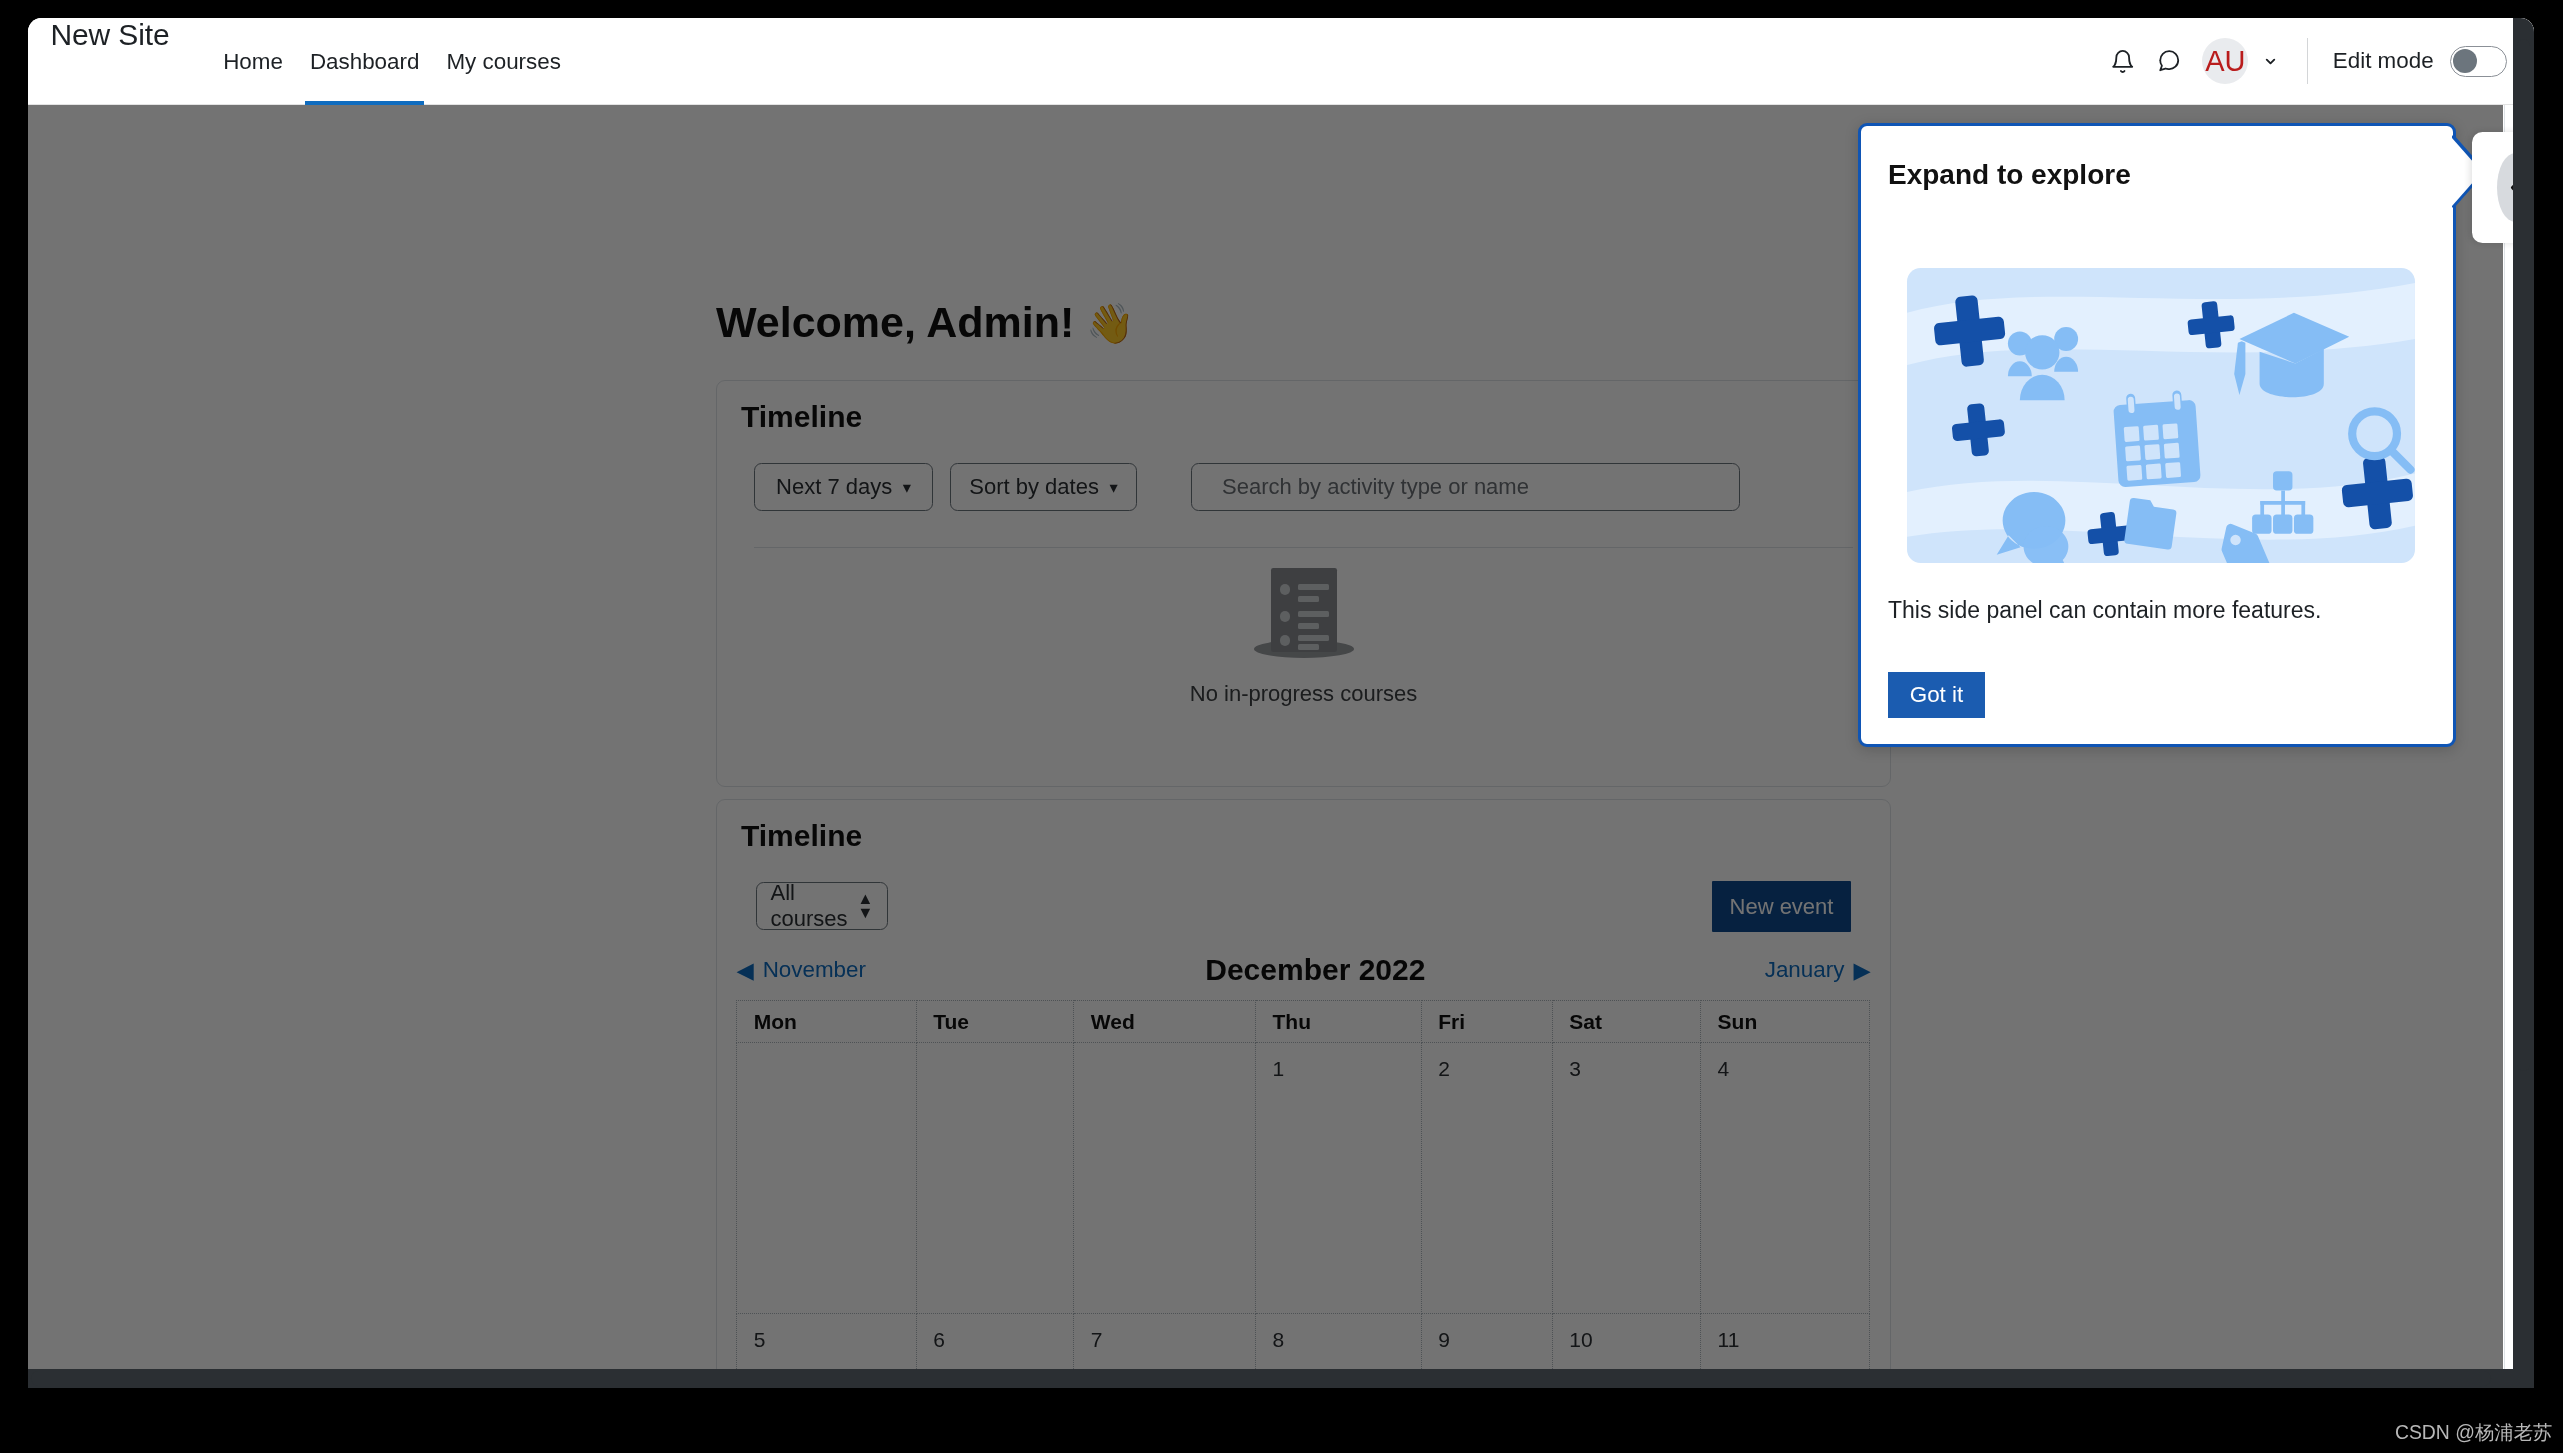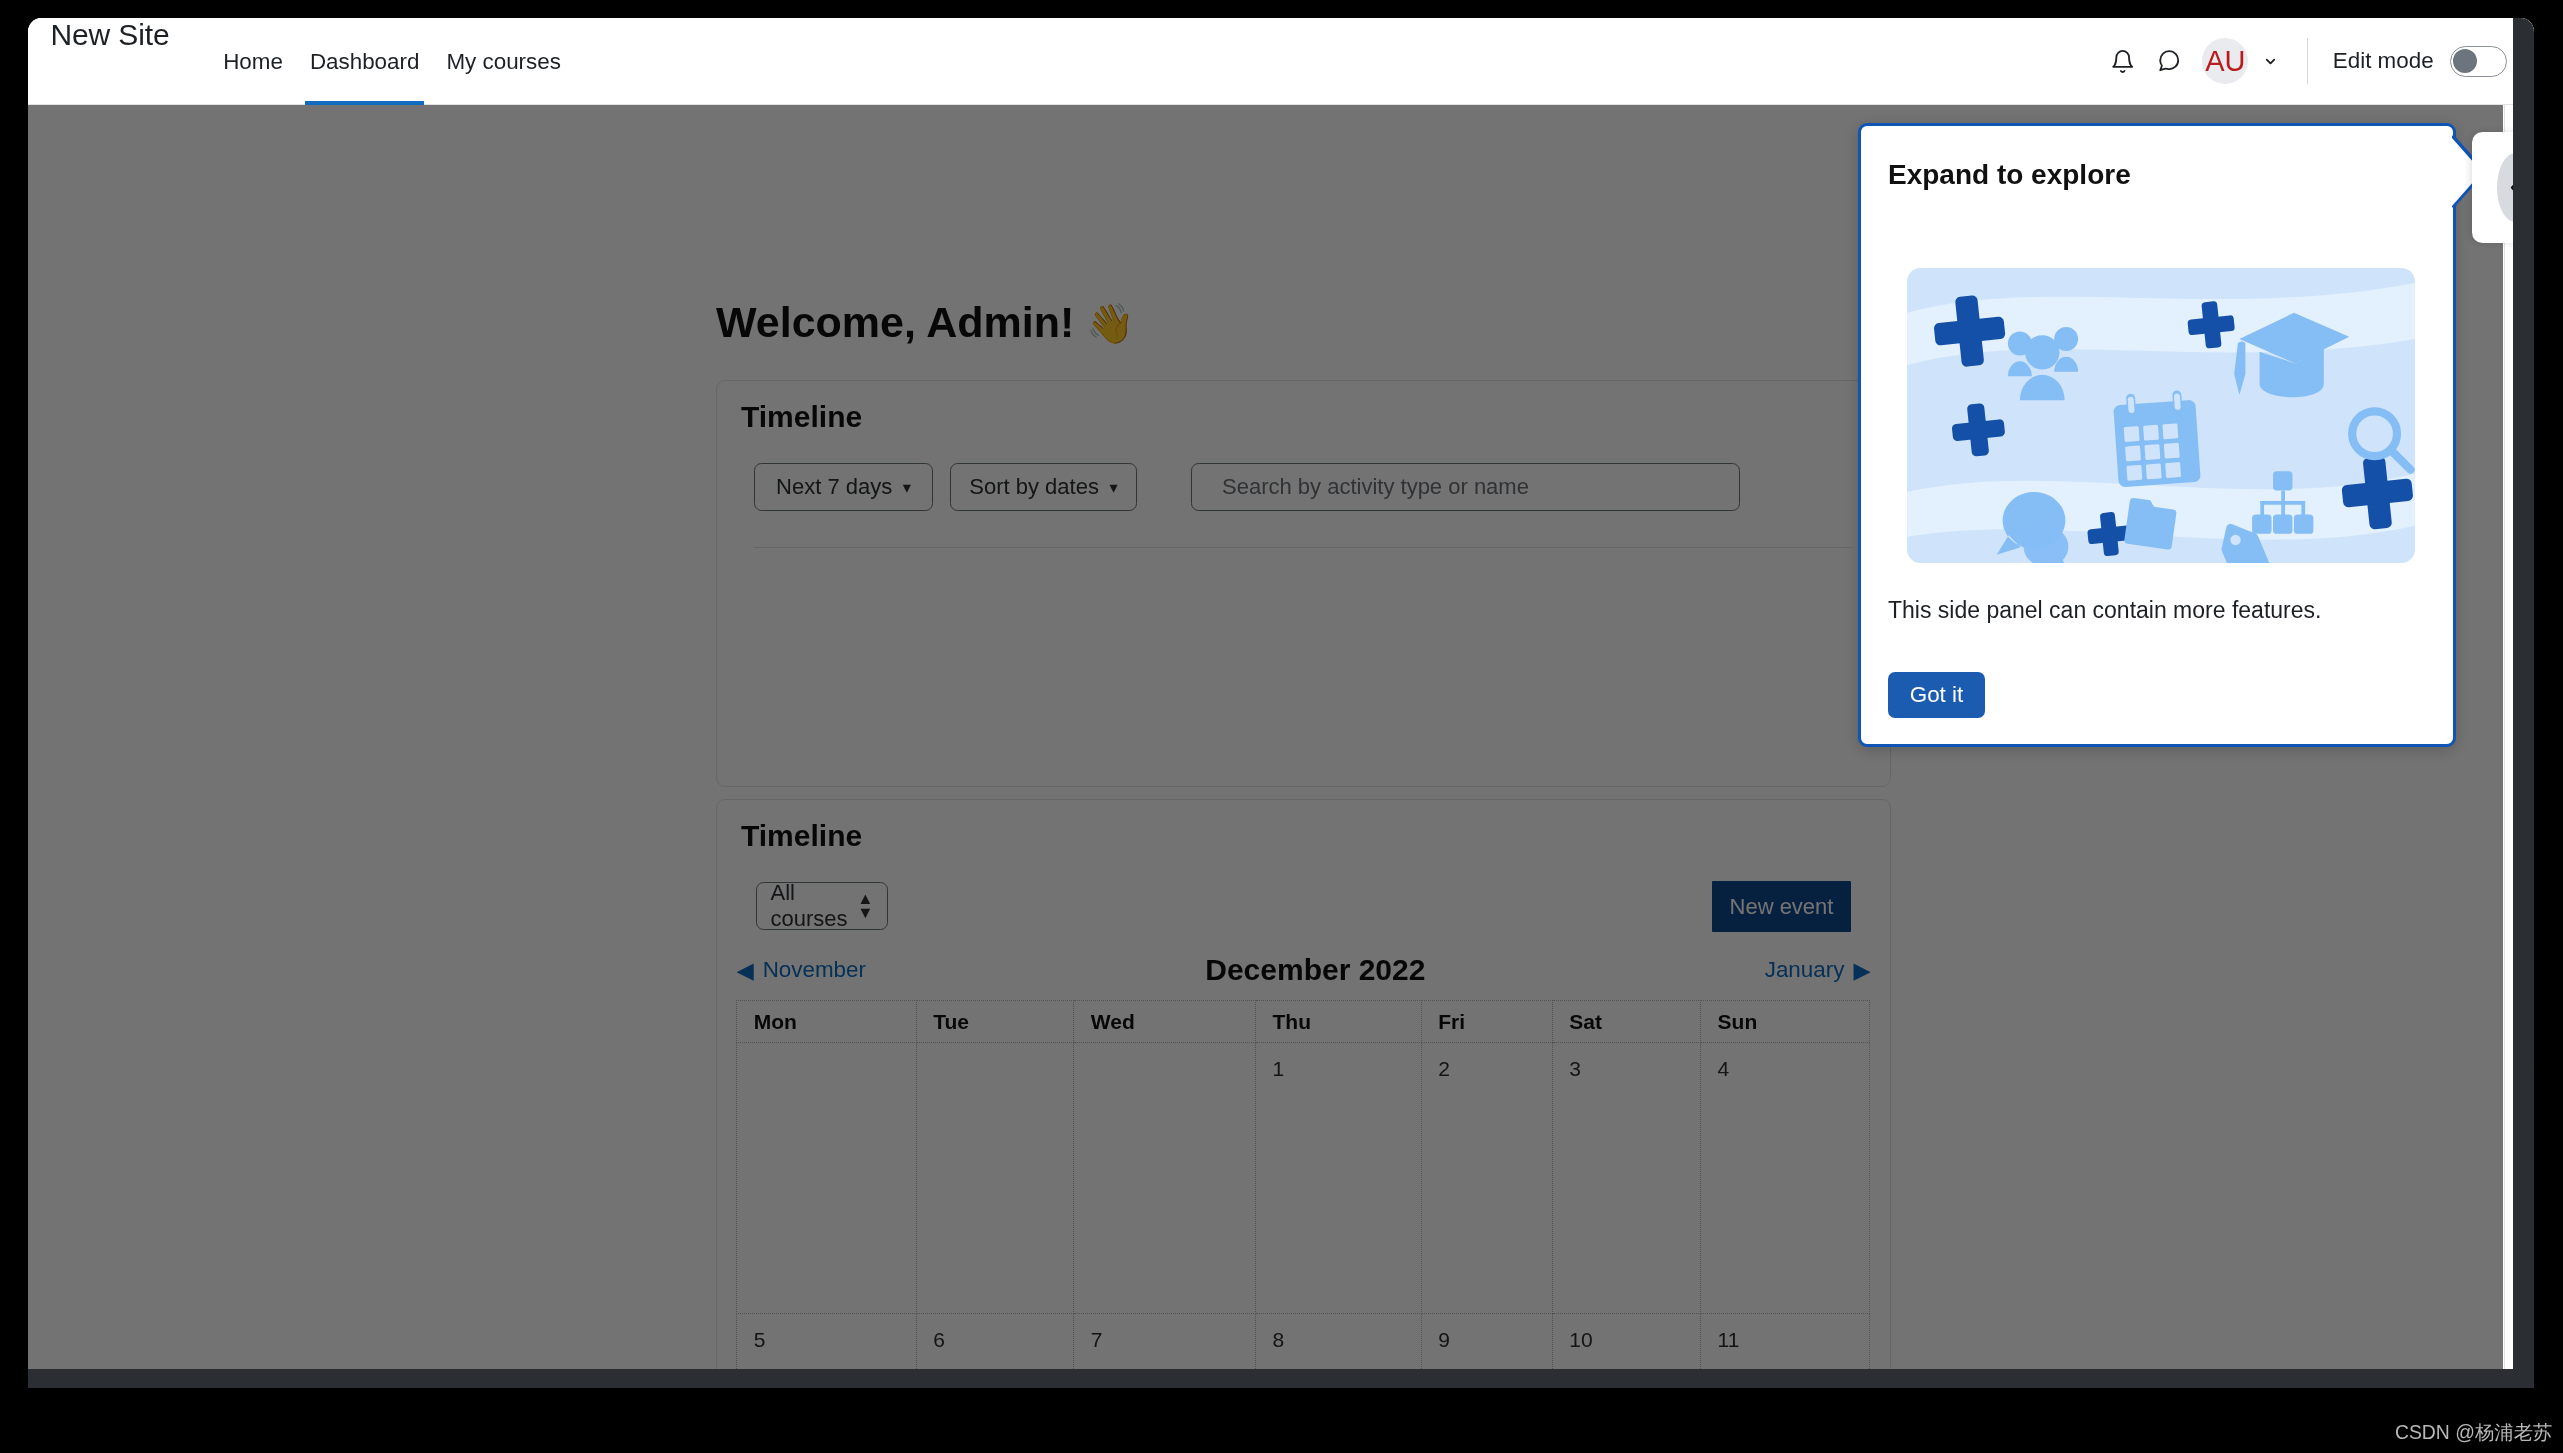--- a/index.html
+++ b/index.html
@@ -233,21 +233,21 @@
     background: #cfe4fb;
     border-radius: 13.5px;
     overflow: hidden;
   }
   #tooltip-body {
     position: absolute; left: 27px; top: 471px;
     font-size: 23px; color: #1d2125;
   }
   #tooltip-gotit {
     position: absolute; left: 27px; top: 546px;
-    width: 97px; height: 46px; border-radius: 7px;
+    width: 97px; height: 46px; border-radius: 0;
     background: #1b5cb0; color: #fff;
     display: flex; align-items: center; justify-content: center;
     font-size: 22.4px; cursor: pointer;
   }
   
   #tooltip-arrow {
     position: absolute;
     left: 2424px; top: 120px;
     width: 0; height: 0; z-index: 61;
     border-top: 34px solid transparent;
@@ -362,20 +362,37 @@
 
         <div class="ctrl" id="tl-sort">
           <span>Sort by dates</span>
           <span class="caret">▾</span>
         </div>
 
         <div id="tl-search">Search by activity type or name</div>
 
         <div id="tl-divider"></div>
 
+        <div id="tl-empty">
+          <div id="tl-empty-img">
+            <div id="tl-shadow"></div>
+            <div id="tl-doc">
+              <div class="tl-bullet" style="left:9px; top:16.4px;"></div>
+              <div class="tl-line" style="left:27px; top:16.4px; width:31px;"></div>
+              <div class="tl-line" style="left:27px; top:28px; width:21px;"></div>
+              <div class="tl-bullet" style="left:9px; top:43px;"></div>
+              <div class="tl-line" style="left:27px; top:43px; width:31px;"></div>
+              <div class="tl-line" style="left:27px; top:55px; width:21px;"></div>
+              <div class="tl-bullet" style="left:9px; top:67px;"></div>
+              <div class="tl-line" style="left:27px; top:67px; width:31px;"></div>
+              <div class="tl-line" style="left:27px; top:76px; width:21px;"></div>
+            </div>
+          </div>
+          <div id="tl-empty-text">No in-progress courses</div>
+        </div>
       </div>
 
       <div class="card" id="calendar-card">
         <div class="card-title">Timeline</div>
 
         <div id="cal-select">
           <span>All courses</span>
           <span class="updown">▲<br>▼</span>
         </div>
 

